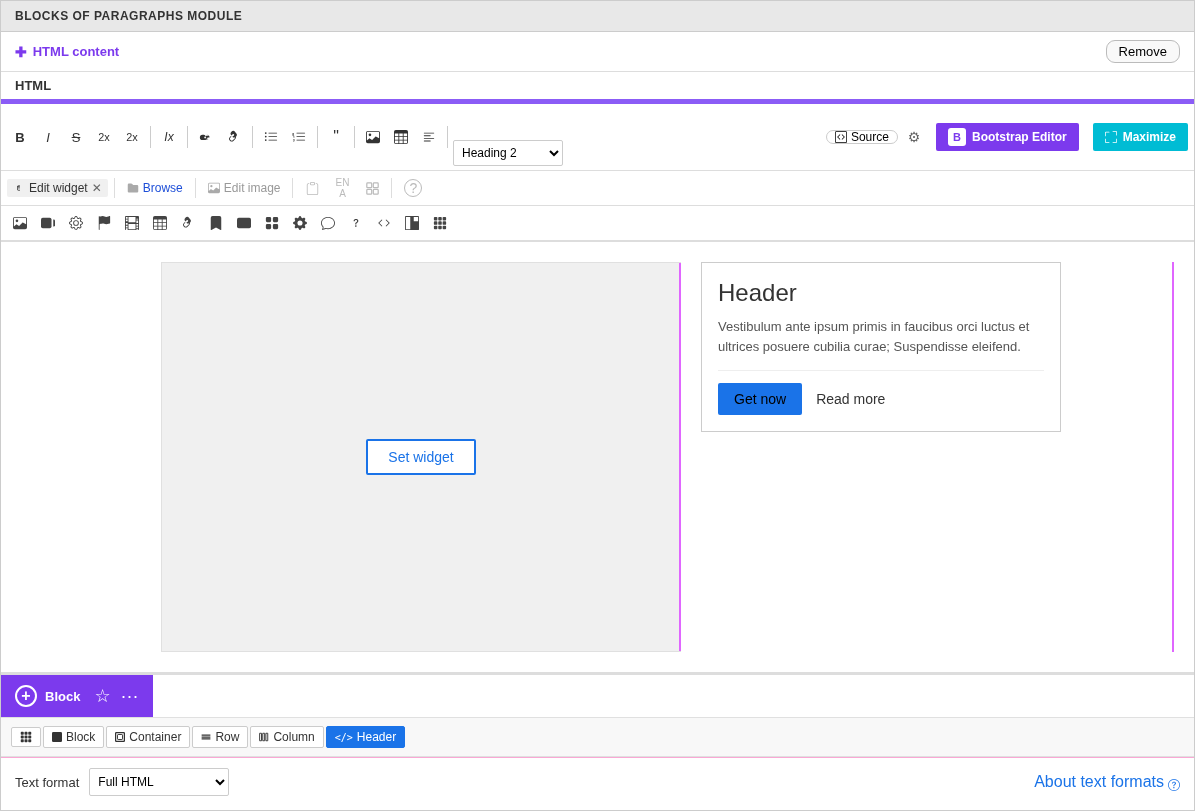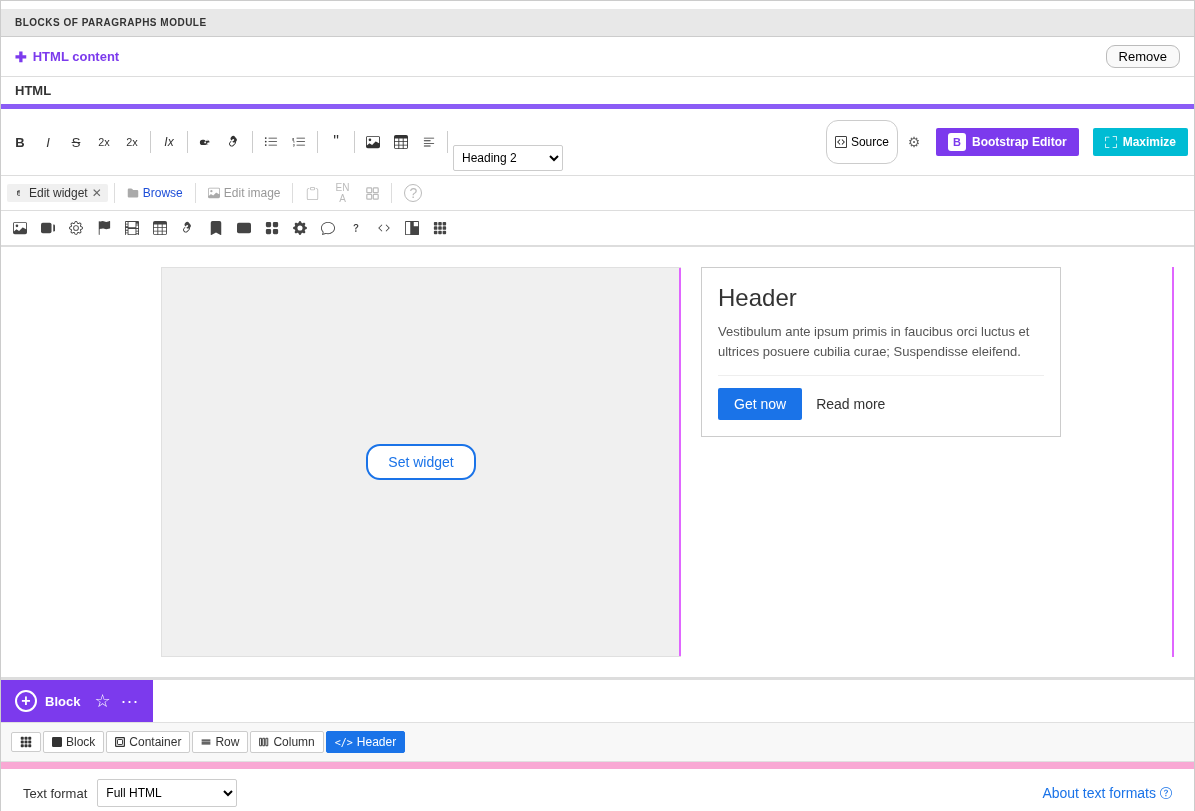--- a/index.html
+++ b/index.html
@@ -4,25 +4,24 @@
   <style>
     * { box-sizing: border-box; margin: 0; padding: 0; }
     body { font-family: Arial, sans-serif; font-size: 13px; background: #f5f5f5; color: #333; }
 
     .page-wrapper { width: 1195px; min-height: 811px; background: #fff; border: 1px solid #ccc; }
 
     
     .module-title-bar {
       background: #e8e8e8;
       padding: 8px 14px;
-      font-size: 10px;
+      font-size: 12px;
       font-weight: bold;
       letter-spacing: 0.5px;
       border-bottom: 1px solid #ccc;
-      margin-top: 8px;
     }
 
     
     .html-content-header {
       display: flex;
       align-items: center;
       justify-content: space-between;
       padding: 8px 14px;
       background: #fff;
       border-bottom: 1px solid #ddd;
@@ -89,21 +88,21 @@
       padding: 0 4px;
       border-radius: 2px;
       cursor: pointer;
       min-width: 110px;
       margin-top: 32px;
     }
     .source-btn {
       display: inline-flex;
       align-items: center;
       gap: 4px;
-      height: 44px;
+      height: 14px;
       border: 1px solid #ccc;
       background: #fff;
       font-size: 12px;
       padding: 0 8px;
       border-radius: 12px;
       cursor: pointer;
       margin-left: 4px;
     }
     .gear-btn {
       display: inline-flex;
@@ -252,21 +251,21 @@
       width: 2px;
       background: #e066ff;
     }
     .set-widget-btn {
       border: 2px solid #1a73e8;
       color: #1a73e8;
       background: #fff;
       padding: 8px 20px;
       font-size: 14px;
       cursor: pointer;
-      border-radius: 14px;
+      border-radius: 2px;
     }
 
     .right-panel {
       flex: 1;
       padding: 0 20px;
       position: relative;
     }
     .right-panel::before {
       content: '';
       position: absolute;
@@ -296,21 +295,21 @@
     }
     .card-actions {
       display: flex;
       align-items: center;
       gap: 14px;
       border-top: 1px solid #eee;
       padding-top: 12px;
     }
     .get-now-btn {
       background: #1a73e8;
-      color: #ffffff;
+      color: #000000;
       border: none;
       padding: 8px 16px;
       font-size: 14px;
       cursor: pointer;
       border-radius: 2px;
     }
     .read-more-link {
       color: #333;
       font-size: 14px;
       text-decoration: none;
@@ -392,23 +391,23 @@
       background: #1a73e8;
       color: #fff;
       border-color: #1a73e8;
     }
 
     
     .text-format-footer {
       display: flex;
       align-items: center;
       justify-content: space-between;
-      padding: 10px 22px;
-      background: #fff;
-      border-top: 7px solid #f9a8d4;
+      padding: 10px 14px;
+      background: #fff;
+      border-top: 1px solid #f9a8d4;
     }
     .text-format-left {
       display: flex;
       align-items: center;
       gap: 10px;
     }
     .text-format-label {
       font-size: 13px;
       font-weight: 500;
     }
@@ -417,24 +416,24 @@
       border: 1px solid #ccc;
       background: #fff;
       font-size: 12px;
       padding: 0 4px;
       border-radius: 2px;
       cursor: pointer;
       min-width: 140px;
     }
     .about-link {
       color: #1a73e8;
-      font-size: 14px;
-      cursor: pointer;
-      display: flex;
-      align-items: center;
+      font-size: 16px;
+      cursor: pointer;
+      display: flex;
+      align-items: flex-end;
       gap: 4px;
     }
   </style>
 </head>
 <body>
 
 <div class="page-wrapper">
 
   <div class="module-title-bar">
     <span>BLOCKS OF PARAGRAPHS MODULE</span>

